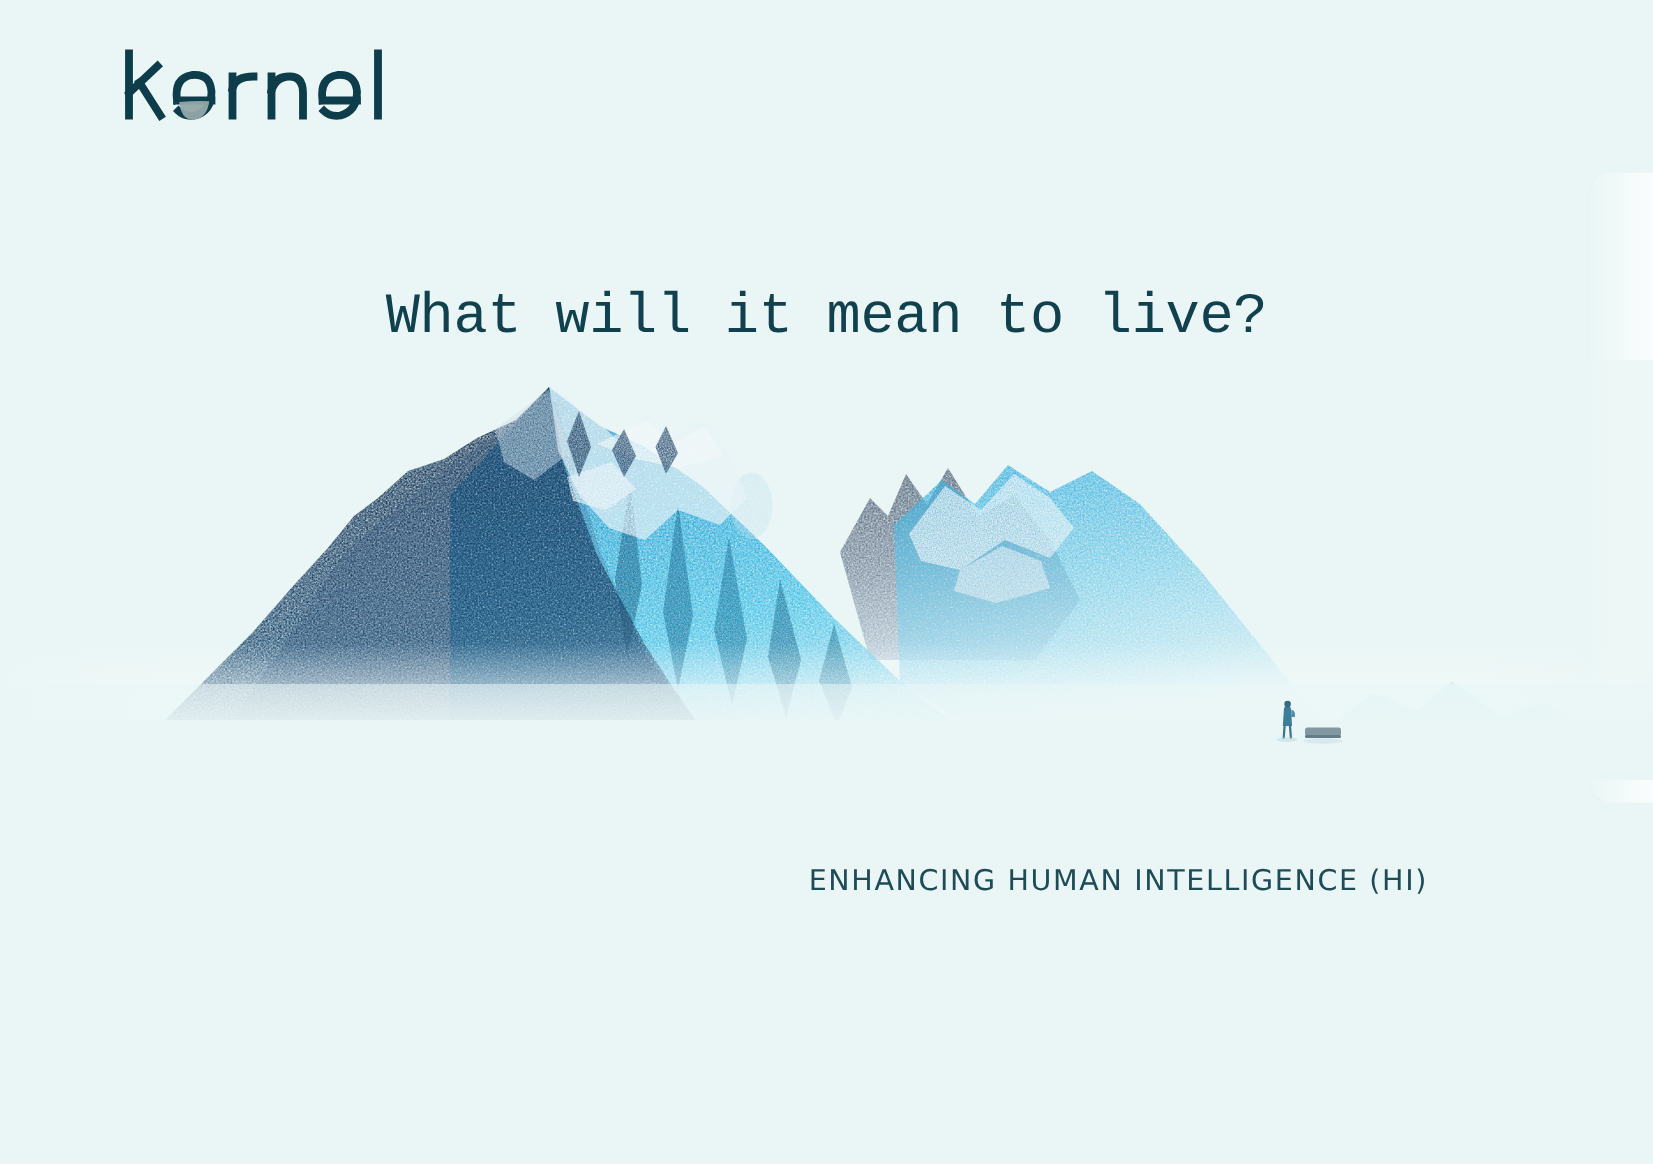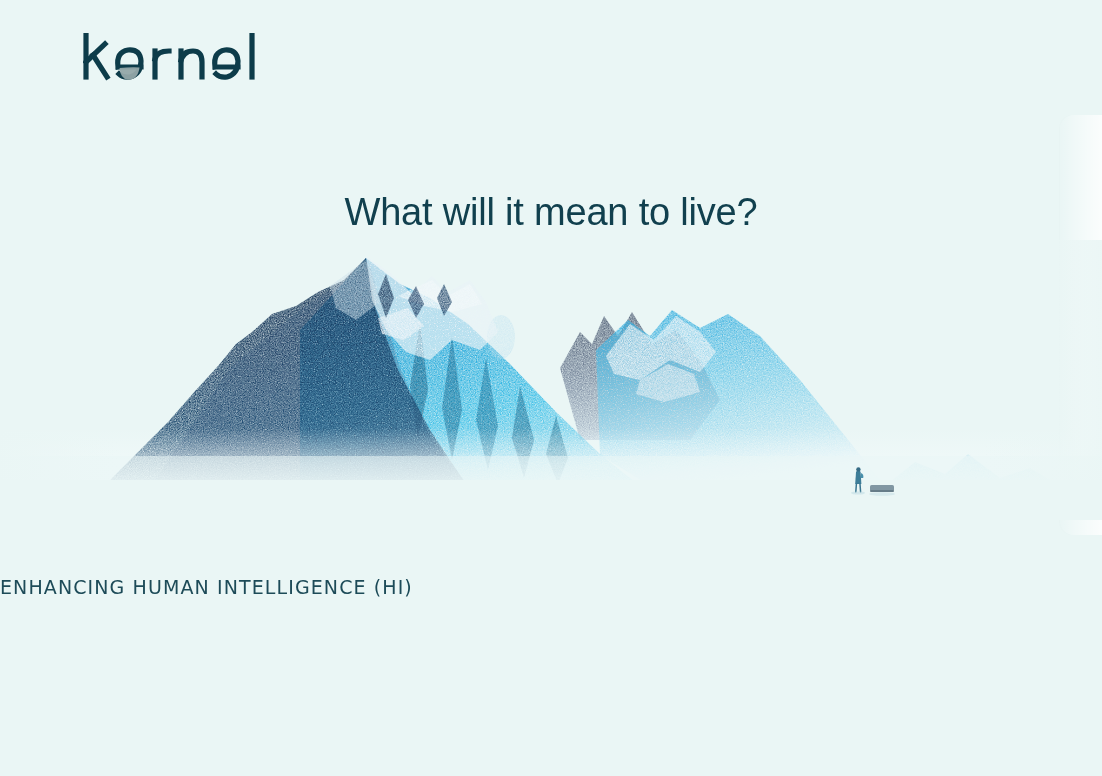--- a/index.html
+++ b/index.html
@@ -43,30 +43,30 @@
     position: absolute;
     left: 0;
     top: 163px;
     width: 1102px;
     text-align: center;
     font-size: 38px;
     line-height: 48px;
     font-weight: 400;
     color: #11404e;
     letter-spacing: -0.2px;
-    font-family: Liberation Sans, sans-serif;
+    font-family: Liberation Mono, monospace;
   }
 
   
   #page-caption {
     position: absolute;
     left: 0;
     top: 575px;
     width: 952px;
-    text-align: left;
+    text-align: right;
     font-size: 19px;
     line-height: 25px;
     font-weight: 400;
     color: #1d4b58;
     letter-spacing: 1.1px;
     font-family: "DejaVu Sans", "Liberation Sans", sans-serif;
   }
 
   
   #mountain-illustration {

